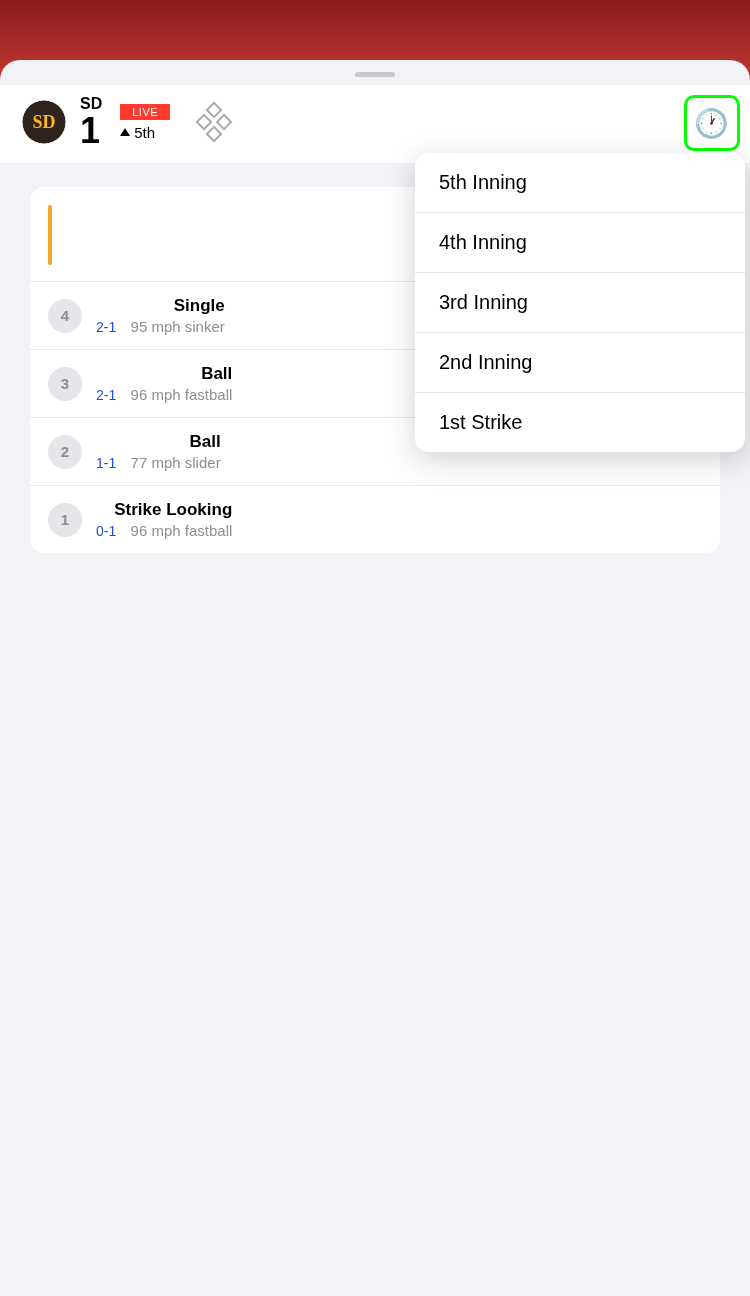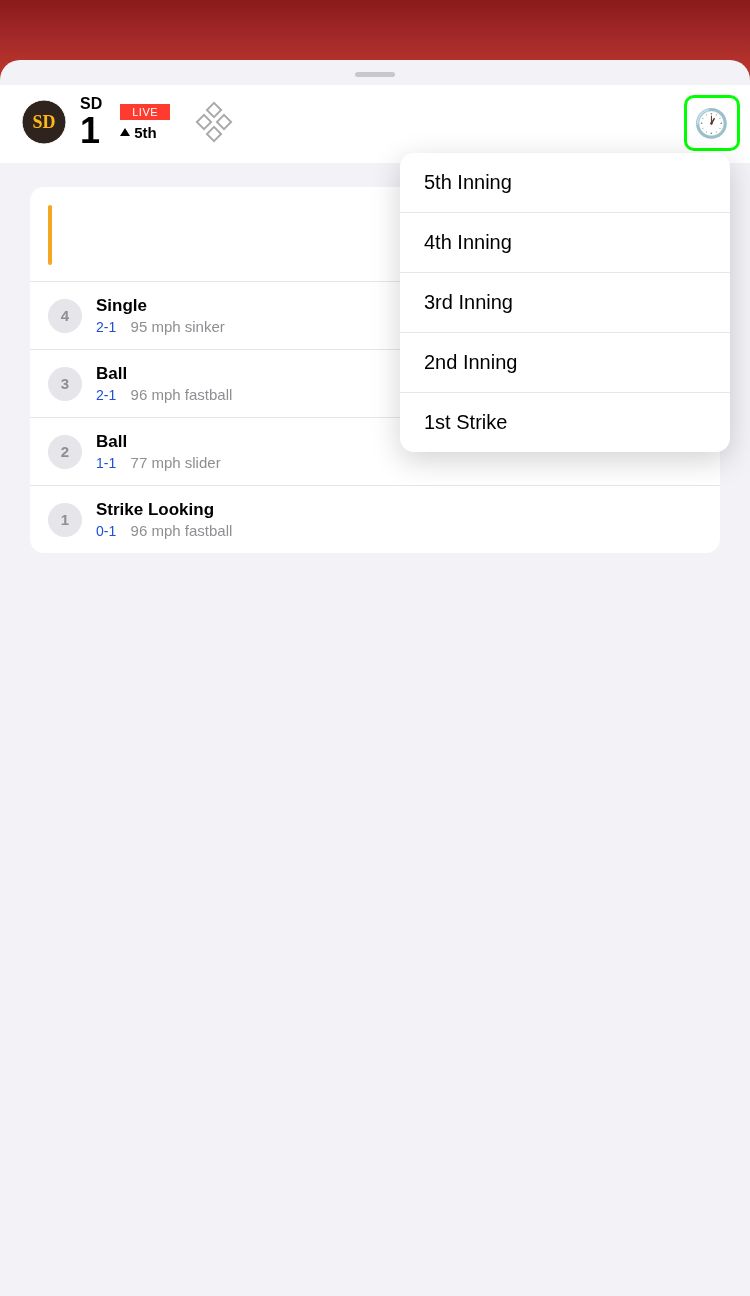--- a/index.html
+++ b/index.html
@@ -89,21 +89,21 @@
       letter-spacing: 0.5px;
       margin-bottom: 4px;
     }
 
     .inning-label {
       display: flex;
       align-items: center;
       gap: 4px;
       font-size: 15px;
       color: #000;
-      font-weight: 700;
+      font-weight: 400;
     }
 
     .arrow-up {
       width: 0; height: 0;
       border-left: 5px solid transparent;
       border-right: 5px solid transparent;
       border-bottom: 8px solid #000;
       display: inline-block;
     }
 
@@ -125,21 +125,21 @@
 
     .clock-icon {
       font-size: 28px;
       color: #333;
     }
 
     
     .dropdown-menu {
       position: absolute;
       top: 68px;
-      right: 20px;
+      right: 5px;
       background: #fff;
       border-radius: 14px;
       box-shadow: 0 8px 30px rgba(0,0,0,0.18);
       z-index: 100;
       width: 330px;
       overflow: hidden;
     }
 
     .dropdown-item {
       padding: 18px 24px;
@@ -210,20 +210,21 @@
       font-size: 15px;
       font-weight: 600;
       color: #8e8e93;
       flex-shrink: 0;
     }
 
     .pitch-details {
       display: flex;
       flex-direction: column;
       gap: 2px;
+      text-align: right;
     }
 
     .pitch-title {
       font-size: 17px;
       font-weight: 700;
       color: #000;
     }
 
     .pitch-subtitle {
       font-size: 15px;

